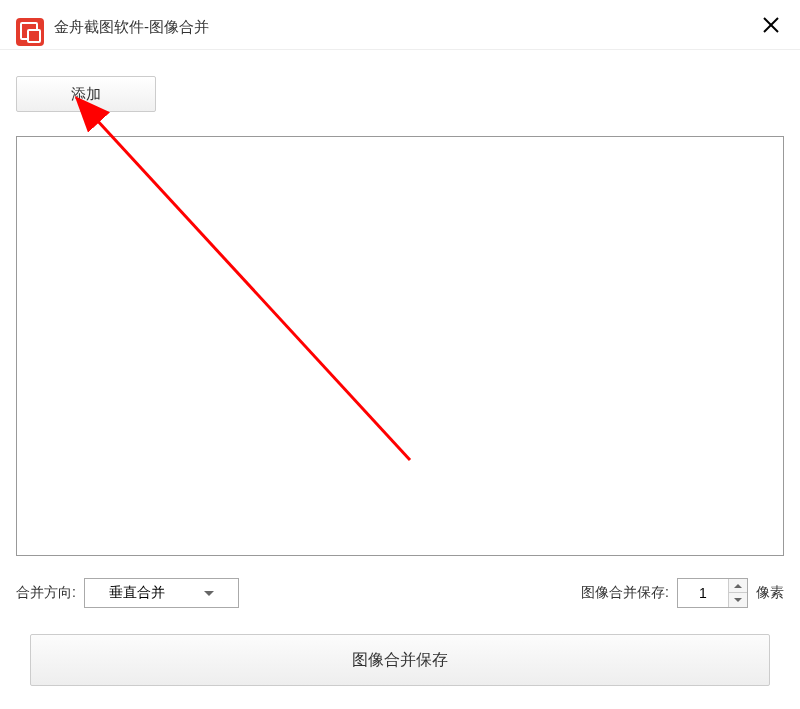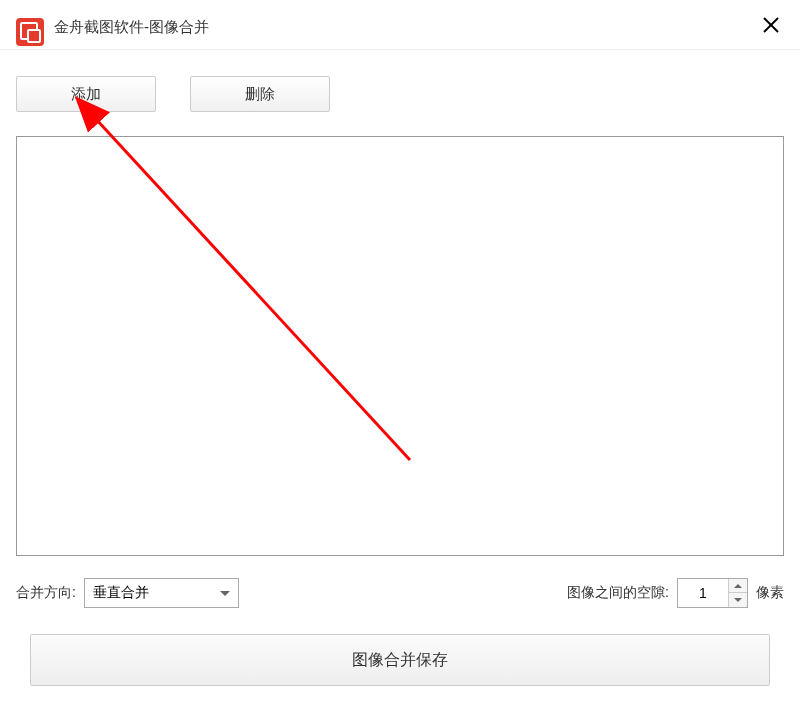--- a/index.html
+++ b/index.html
@@ -113,21 +113,21 @@
       font-size: 14px;
       color: #333333;
     }
     .dropdown {
       width: 155px;
       height: 30px;
       border: 1px solid #aaaaaa;
       display: flex;
       align-items: center;
       justify-content: space-between;
-      padding: 0 8px;
+      padding: 0 24px;
       cursor: pointer;
       background: #ffffff;
     }
     .dropdown-chevron {
       width: 0;
       height: 0;
       border-left: 5px solid transparent;
       border-right: 5px solid transparent;
       border-top: 5px solid #666666;
     }
@@ -207,42 +207,41 @@
   <div class="close-btn">
     <svg viewBox="0 0 18 18">
       <line x1="2" y1="2" x2="16" y2="16" stroke="#000000" stroke-width="2"></line>
       <line x1="16" y1="2" x2="2" y2="16" stroke="#000000" stroke-width="2"></line>
     </svg>
   </div>
 </div>
 
 <div class="toolbar">
   <button class="tool-btn">添加</button>
-  <button class="tool-btn">删除</button>
 </div>
 
 <div class="list-area"></div>
 
 <svg class="arrow-overlay" width="800" height="560">
   <defs>
     <marker id="arrowhead" markerWidth="12" markerHeight="10" refX="2" refY="5" orient="auto">
       <polygon points="0 0, 12 5, 0 10" fill="#ff0000"></polygon>
     </marker>
   </defs>
   <line x1="410" y1="460" x2="95" y2="118" stroke="#ff0000" stroke-width="3" marker-end="url(#arrowhead)"></line>
 </svg>
 
 <div class="bottom-controls">
   <span class="label">合并方向:</span>
   <div class="dropdown">
     <span>垂直合并</span>
     <span class="dropdown-chevron"></span>
   </div>
   <div class="spacer"></div>
-  <span class="label">图像之间的空隙:</span>
+  <span class="label">图像合并保存:</span>
   <div class="number-input-wrap">
     <input class="number-input" type="text" value="1" style="">
     <div class="stepper">
       <button class="stepper-btn">
           <span class="stepper-arrow-up"></span>
         </button>
       <button class="stepper-btn">
           <span class="stepper-arrow-down"></span>
         </button>
     </div>

